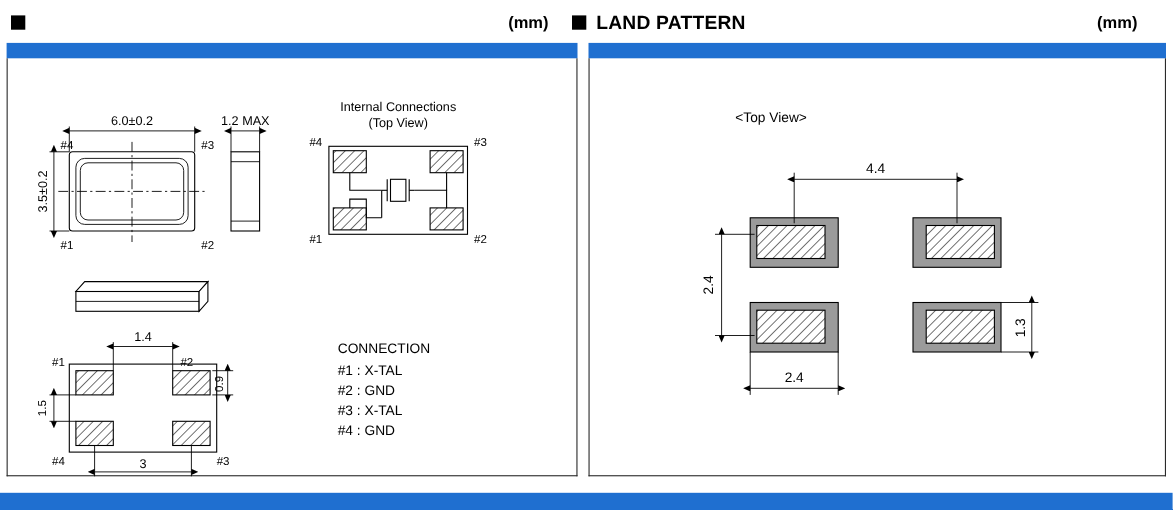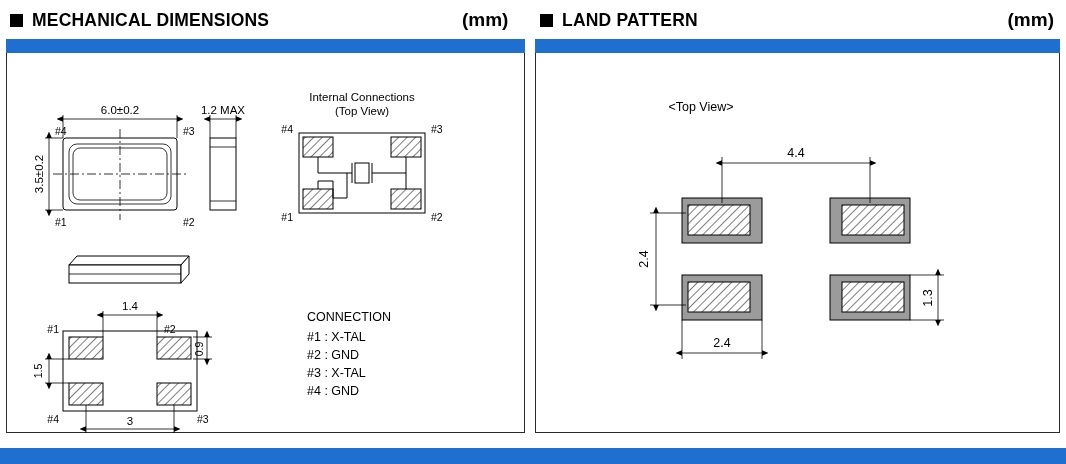--- a/index.html
+++ b/index.html
@@ -35,25 +35,25 @@
     background: #000;
     margin-right: 9px;
     display: inline-block;
   }
   .hdr .title {
     font-size: 17.5px;
     font-weight: bold;
     letter-spacing: 0.2px;
   }
   .hdr .unit {
-    font-size: 19px;
+    font-size: 15px;
     font-weight: bold;
   }
   #hdr-left { left: 10px; width: 515px; }
-  #hdr-right { left: 540px; width: 520px; }
+  #hdr-right { left: 520px; width: 520px; }
   .hdr .unit.left-unit { position: absolute; left: 452px; }
   .hdr .unit.right-unit { position: absolute; right: 6px; }
 
   
   .bluebar {
     position: absolute;
     top: 39px;
     height: 14px;
     background: #1f6fd0;
   }
@@ -103,21 +103,20 @@
   .grayfill { fill: #9b9b9b; stroke: #000; stroke-width: 1; }
   .white { fill: #ffffff; stroke: #000; stroke-width: 1; }
 </style>
 </head>
 <body>
 
 <div class="page">
 
   <div class="hdr" id="hdr-left">
     <span class="marker"></span>
-    <span class="title">MECHANICAL DIMENSIONS</span>
     <span class="unit left-unit">(mm)</span>
   </div>
 
   <div class="hdr" id="hdr-right">
     <span class="marker"></span>
     <span class="title">LAND PATTERN</span>
     <span class="unit right-unit">(mm)</span>
   </div>
 
   <div class="bluebar" id="bluebar-left"></div>

